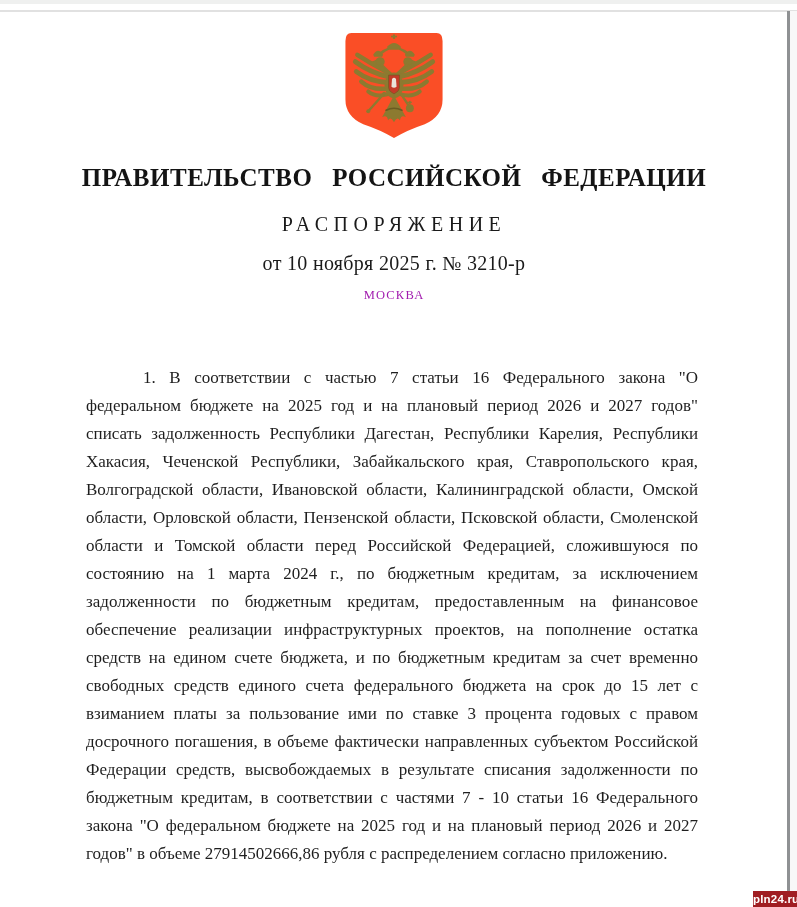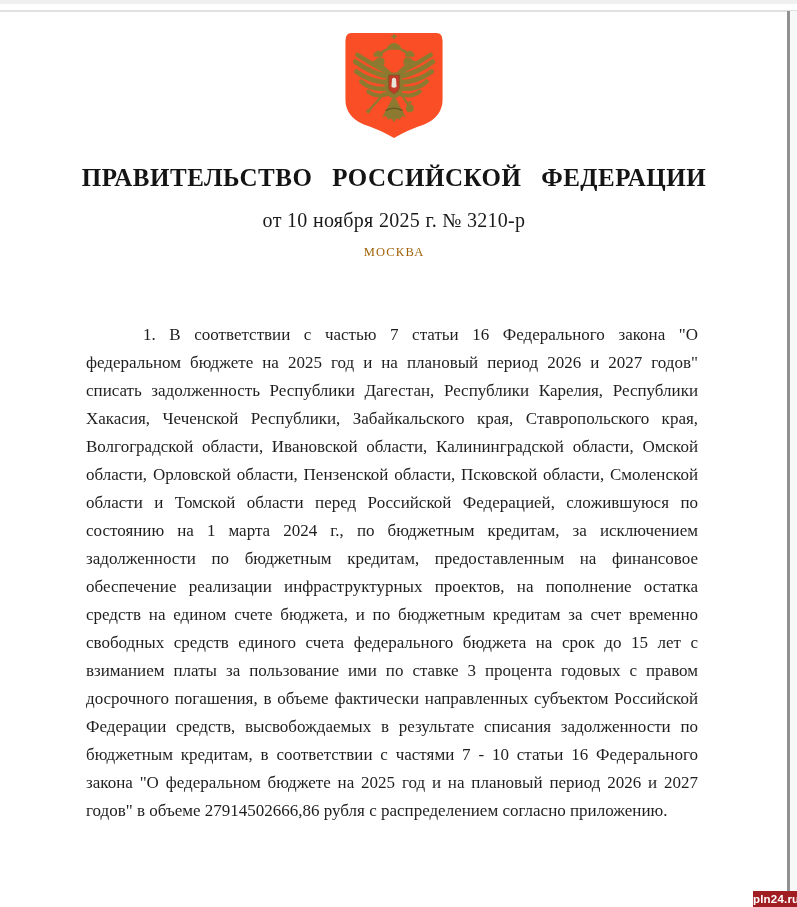--- a/index.html
+++ b/index.html
@@ -46,21 +46,21 @@
   .doc-type{
     margin-top:21px;text-align:center;
     font-size:20px;line-height:22px;letter-spacing:5.5px;color:#1a1a1a;
   }
   .doc-date{
     margin-top:17px;text-align:center;
     font-size:20px;line-height:22px;letter-spacing:.3px;color:#1a1a1a;
   }
   .doc-city{
     margin-top:14px;text-align:center;
-    font-size:12.5px;line-height:15px;letter-spacing:1.2px;color:#a16207;
+    font-size:12.5px;line-height:15px;letter-spacing:1.2px;color:#a21caf;
   }
   .body-text{
     margin-top:61px;padding:0 90px 0 86px;
   }
   .body-text p{
     font-size:17px;line-height:28px;
     text-align:justify;text-justify:inter-word;
     text-indent:57px;color:var(--text);
   }
   .watermark{
@@ -140,20 +140,21 @@
     </g>
 
     <g>
       <path class="chest" d="M46.5 45.5 H57.5 V58 Q57.5 62 52 64.5 Q46.5 62 46.5 58 Z"></path>
       <path class="rider" d="M50 49.5 Q52 46.8 54 49.5 L54.6 57.2 Q52 59.2 49.4 57.2 Z"></path>
     </g>
   </svg>
 
   <h1 class="gov-title">ПРАВИТЕЛЬСТВО РОССИЙСКОЙ ФЕДЕРАЦИИ</h1>
 
+  <div class="doc-type">РАСПОРЯЖЕНИЕ</div>
 
   <div class="doc-date">от 10 ноября 2025 г. № 3210-р</div>
 
   <div class="doc-city">МОСКВА</div>
 
   <section class="body-text">
     <p>1. В соответствии с частью 7 статьи 16 Федерального закона "О федеральном бюджете на 2025 год и на плановый период 2026 и 2027 годов" списать задолженность Республики Дагестан, Республики Карелия, Республики Хакасия, Чеченской Республики, Забайкальского края, Ставропольского края, Волгоградской области, Ивановской области, Калининградской области, Омской области, Орловской области, Пензенской области, Псковской области, Смоленской области и Томской области перед Российской Федерацией, сложившуюся по состоянию на 1 марта 2024 г., по бюджетным кредитам, за исключением задолженности по бюджетным кредитам, предоставленным на финансовое обеспечение реализации инфраструктурных проектов, на пополнение остатка средств на едином счете бюджета, и по бюджетным кредитам за счет временно свободных средств единого счета федерального бюджета на срок до 15 лет с взиманием платы за пользование ими по ставке 3 процента годовых с правом досрочного погашения, в объеме фактически направленных субъектом Российской Федерации средств, высвобождаемых в результате списания задолженности по бюджетным кредитам, в соответствии с частями 7 - 10 статьи 16 Федерального закона "О федеральном бюджете на 2025 год и на плановый период 2026 и 2027 годов" в объеме 27914502666,86 рубля с распределением согласно приложению.</p>
   </section>
 
 </main>

